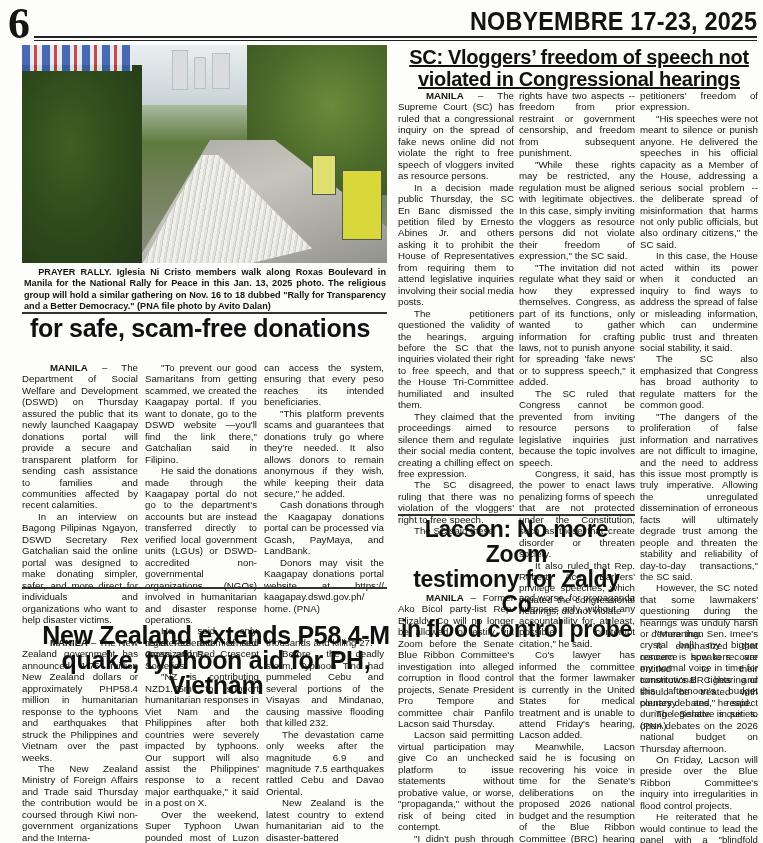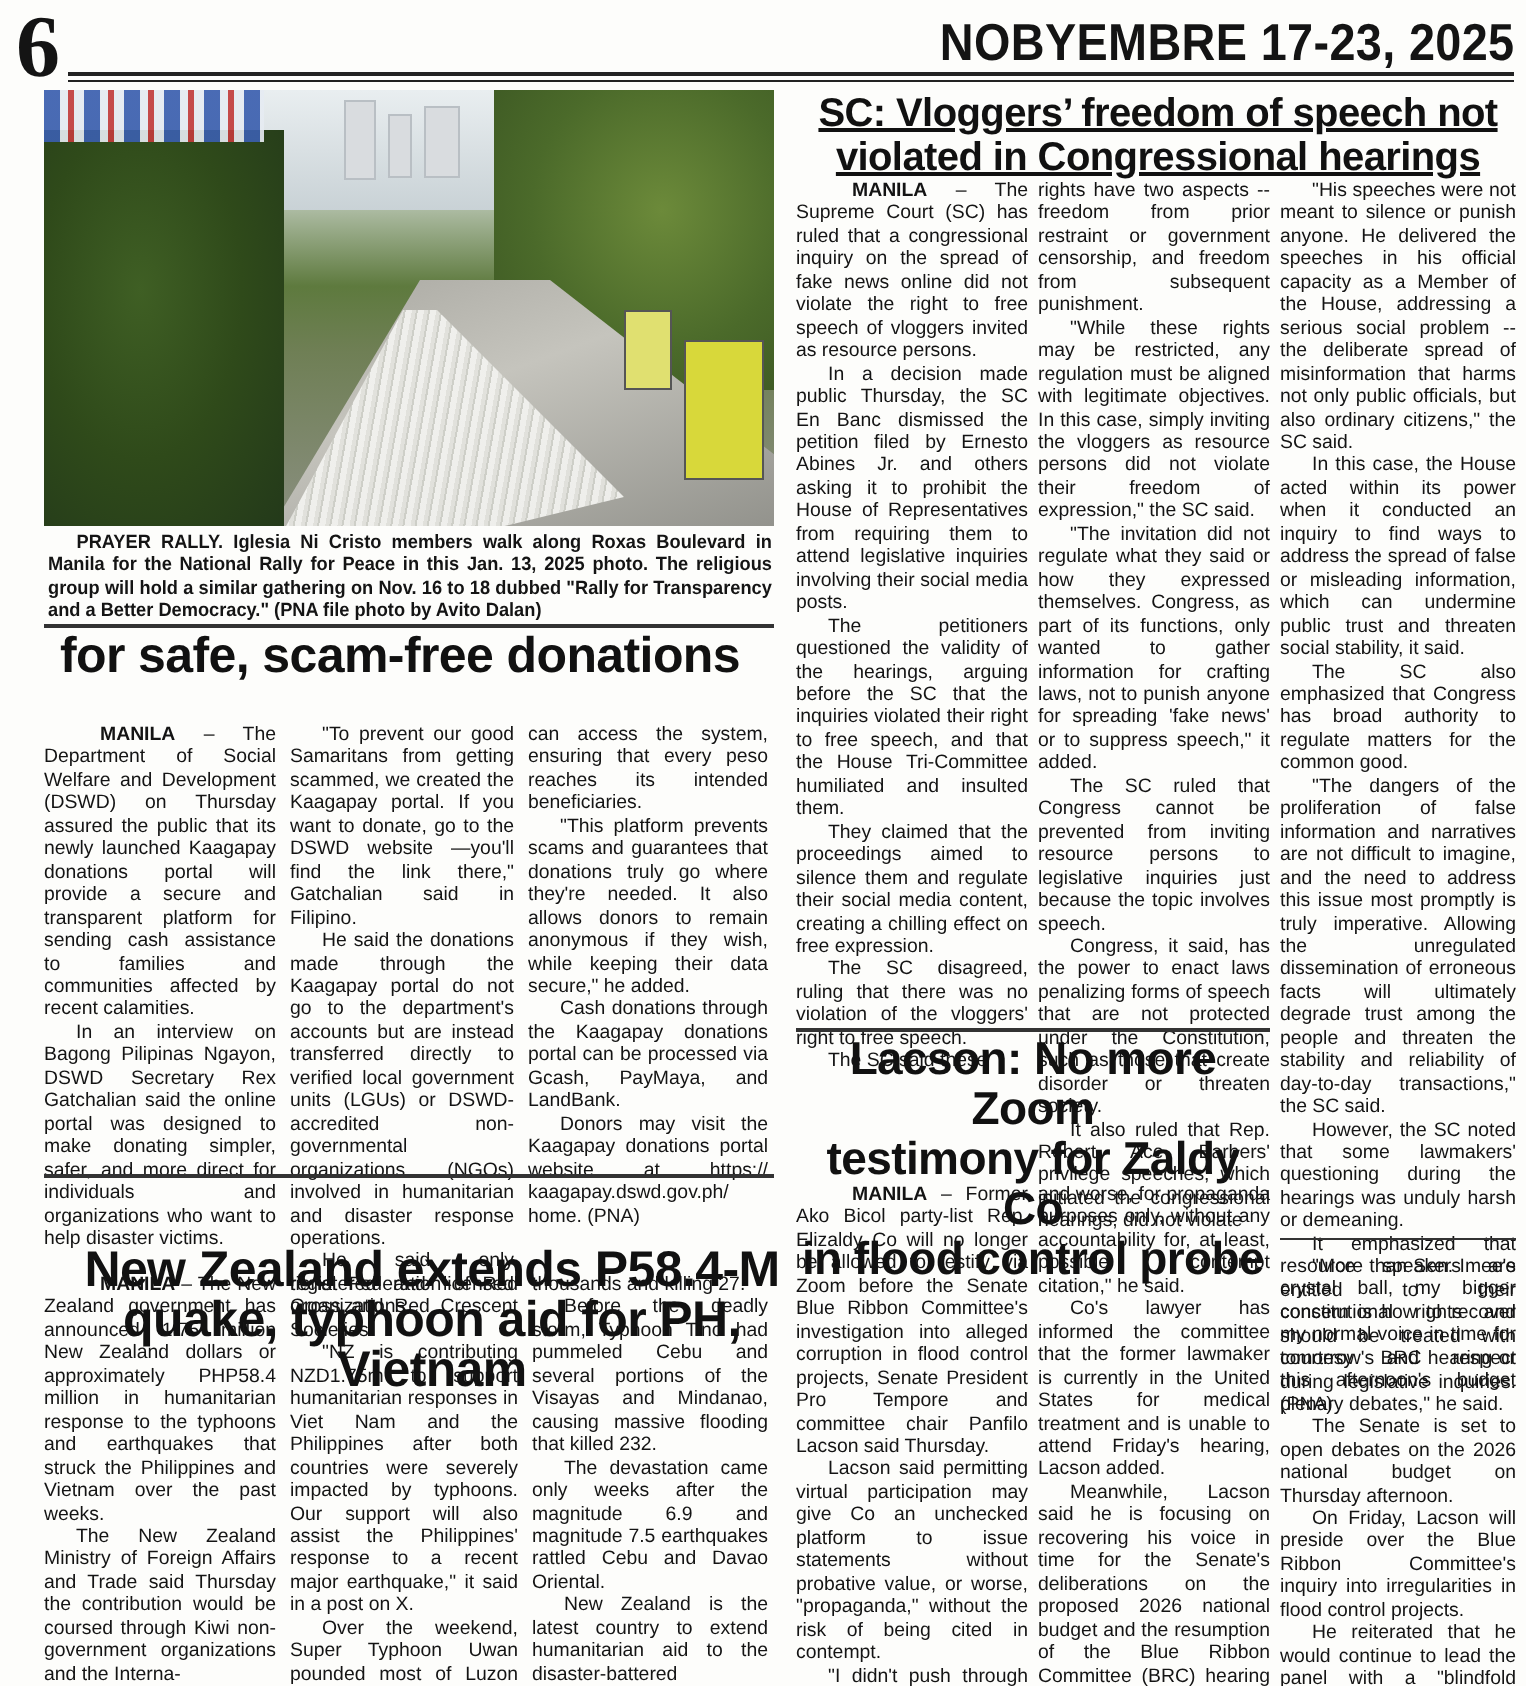--- a/index.html
+++ b/index.html
@@ -123,20 +123,21 @@
   </div>
   <div class="col" style="left:519px;top:90px;width:116px;">
     <p style="text-indent:0">rights have two aspects -- freedom from prior restraint or government censorship, and freedom from subsequent punishment.</p>
     <p>"While these rights may be restricted, any regulation must be aligned with legitimate objectives. In this case, simply inviting the vloggers as resource persons did not violate their freedom of expression," the SC said.</p>
     <p>"The invitation did not regulate what they said or how they expressed themselves. Congress, as part of its functions, only wanted to gather information for crafting laws, not to punish anyone for spreading 'fake news' or to suppress speech," it added.</p>
     <p>The SC ruled that Congress cannot be prevented from inviting resource persons to legislative inquiries just because the topic involves speech.</p>
     <p>Congress, it said, has the power to enact laws penalizing forms of speech that are not protected under the Constitution, such as those that create disorder or threaten society.</p>
     <p>It also ruled that Rep. Robert Ace Barbers' privilege speeches, which initiated the congressional hearings, did not violate</p>
   </div>
   <div class="col" style="left:640px;top:90px;width:118px;">
+    <p style="text-indent:0">petitioners' freedom of expression.</p>
     <p>"His speeches were not meant to silence or punish anyone. He delivered the speeches in his official capacity as a Member of the House, addressing a serious social problem -- the deliberate spread of misinformation that harms not only public officials, but also ordinary citizens," the SC said.</p>
     <p>In this case, the House acted within its power when it conducted an inquiry to find ways to address the spread of false or misleading information, which can undermine public trust and threaten social stability, it said.</p>
     <p>The SC also emphasized that Congress has broad authority to regulate matters for the common good.</p>
     <p>"The dangers of the proliferation of false information and narratives are not difficult to imagine, and the need to address this issue most promptly is truly imperative. Allowing the unregulated dissemination of erroneous facts will ultimately degrade trust among the people and threaten the stability and reliability of day-to-day transactions," the SC said.</p>
     <p>However, the SC noted that some lawmakers' questioning during the hearings was unduly harsh or demeaning.</p>
     <p>It emphasized that resource speakers are entitled to their constitutional rights and should be treated with courtesy and respect during legislative inquiries. (PNA)</p>
   </div>
 </div>
 
 <div class="hrule" style="left:398px;top:514px;width:237px;"></div>

